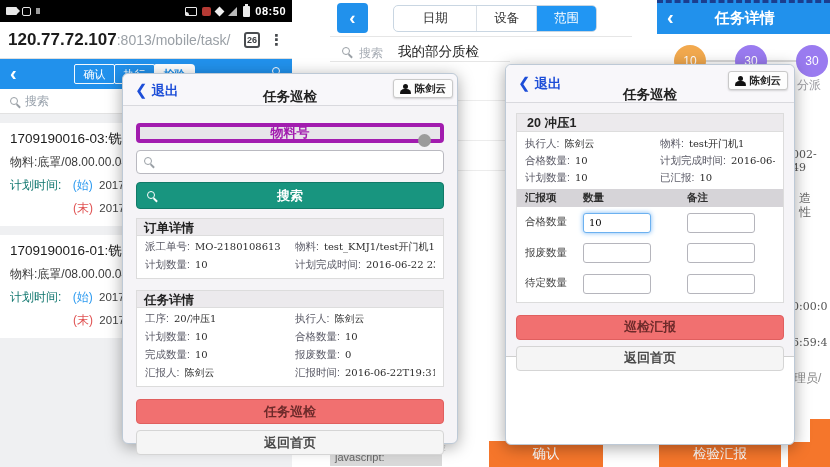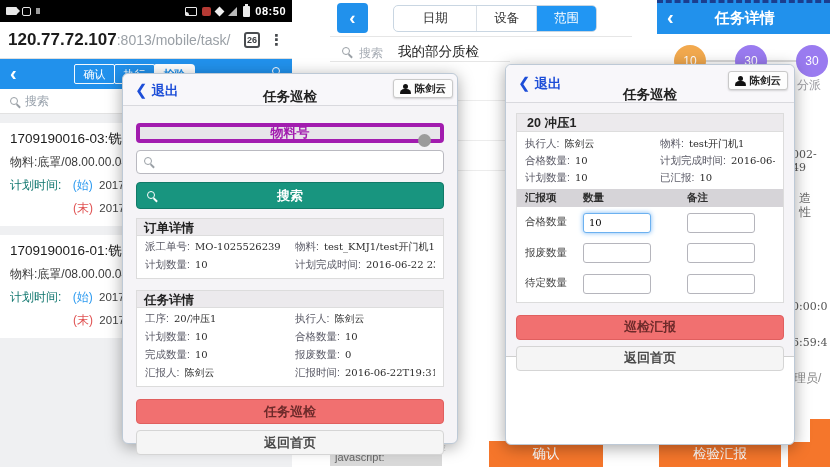--- a/index.html
+++ b/index.html
@@ -253,21 +253,21 @@
         <input class="mo-search" type="text" style="">
       </div>
       <div class="green-btn">
         <span class="mag white"></span>
         <span>搜索</span>
       </div>
 
       <div class="info-card">
         <div class="ic-head">订单详情</div>
         <div class="fgrid">
-          <span class="fcell"><span class="flabel">派工单号:</span><span class="fvalue">MO-1025526239</span></span>
+          <span class="fcell"><span class="flabel">派工单号:</span><span class="fvalue">MO-2180108613</span></span>
           <span class="fcell"><span class="flabel">物料:</span><span class="fvalue">test_KMJ1/test开门机1</span></span>
           <span class="fcell"><span class="flabel">计划数量:</span><span class="fvalue">10</span></span>
           <span class="fcell"><span class="flabel">计划完成时间:</span><span class="fvalue">2016-06-22 23:59</span></span>
         </div>
       </div>
 
       <div class="info-card" style="margin-top:11px;">
         <div class="ic-head">任务详情</div>
         <div class="fgrid">
           <span class="fcell"><span class="flabel">工序:</span><span class="fvalue">20/冲压1</span></span>

